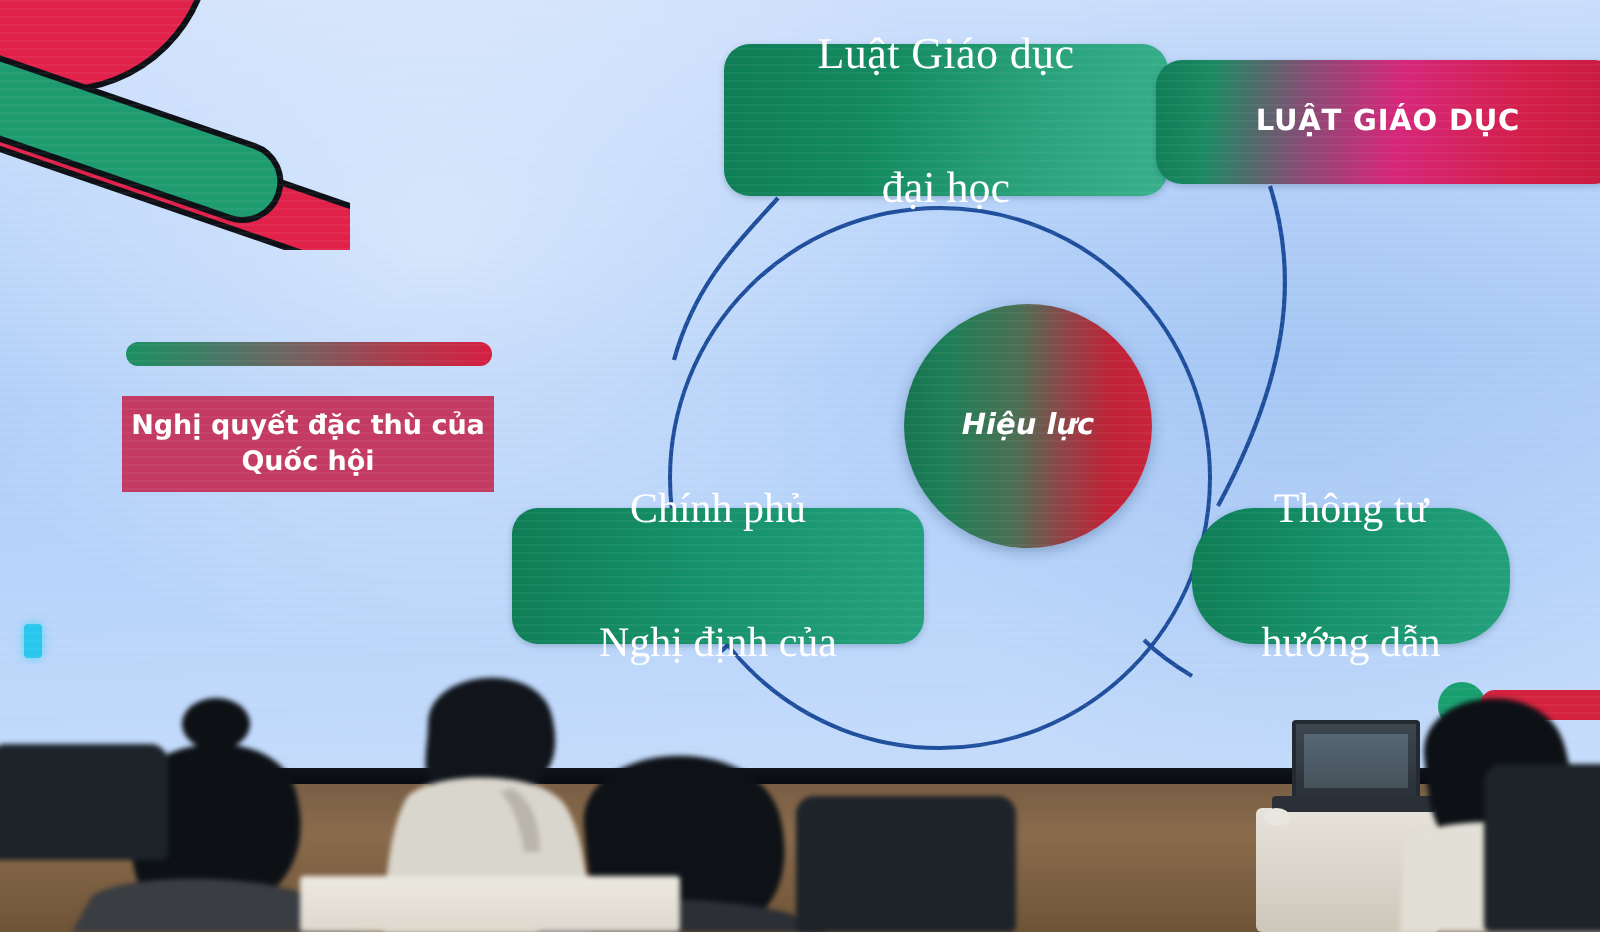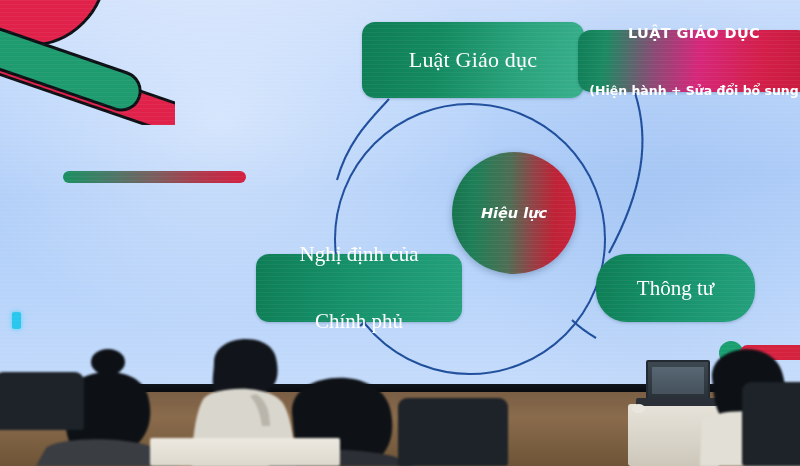--- a/index.html
+++ b/index.html
@@ -286,41 +286,46 @@
 
       <path d="M 635 93 C 650 140 643 190 609 253" fill="none" stroke="#1f4f9c" stroke-width="2.1"></path>
 
       <path d="M 360 326 C 372 316 380 310 386 302" fill="none" stroke="#1f4f9c" stroke-width="2.1"></path>
 
       <path d="M 596 338 C 586 332 578 326 572 320" fill="none" stroke="#1f4f9c" stroke-width="2.1"></path>
     </svg>
     <div class="ring"></div>
 
     <div id="grad-bar"></div>
+    <div id="node-nghiquyet">
+      <div>Nghị quyết đặc thù của</div>
+      <div>Quốc hội</div>
+    </div>
 
     <div class="node serif" id="node-luat-gddh">
       <div class="l1">Luật Giáo dục</div>
+      <div class="l2">đại học</div>
     </div>
 
     <div class="node" id="node-luat-gd">
       <div class="l1">LUẬT GIÁO DỤC</div>
-      <div class="l2">(Hiện hành + Sửa đổi bổ sung</div>
     </div>
 
     <div class="node" id="node-hieuluc">
       <div>Hiệu lực</div>
     </div>
 
     <div class="node serif" id="node-nghidinh">
+      <div>Chính phủ</div>
       <div>Nghị định của</div>
-      <div>Chính phủ</div>
     </div>
 
     <div class="node serif" id="node-thongtu">
       <div>Thông tư</div>
+      <div>hướng dẫn</div>
     </div>
 
     <svg id="deco-br" viewBox="0 0 90 26">
       <circle cx="13" cy="13" r="12" fill="#1aa070"></circle>
       <rect x="22" y="5" width="72" height="15" rx="7.5" fill="#d4223f"></rect>
     </svg>
 
     <div id="cyan-marker"></div>
   </div>
 

